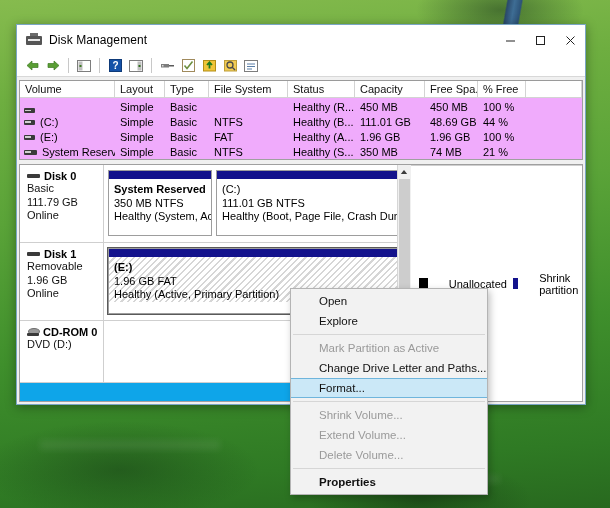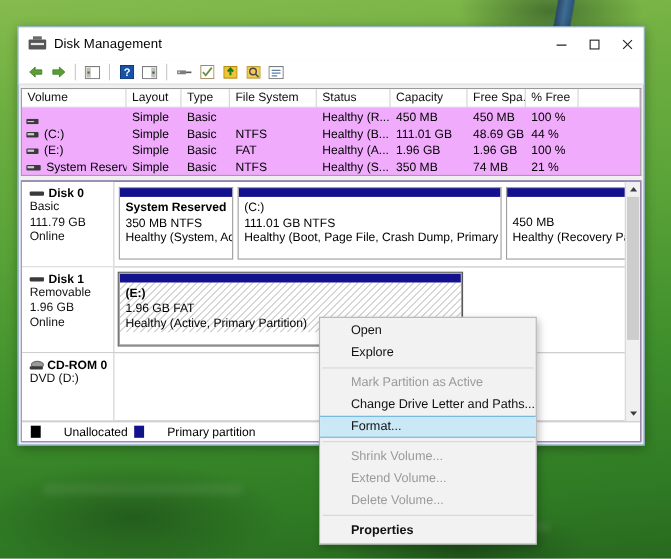--- a/index.html
+++ b/index.html
@@ -94,23 +94,23 @@
     width:11px; height:5px; background:#3a3a3a; border-radius:1px;
     position:relative; flex:0 0 11px;
   }
   .drv-icon::after {
     content:""; position:absolute; left:1px; top:1.5px; width:6px; height:1.5px; background:#cfcfcf;
   }
   .drv-icon.wide { width:13px; flex:0 0 13px; }
 
   
   #graphpane {
-    flex:1; margin:4px 2px 2px 2px; background:#6d28d9;
+    flex:1; margin:4px 2px 2px 2px; background:#0ea5e9;
     border:1px solid #a0a0a0; position:relative; overflow:hidden;
-    display:flex; flex-direction:column;
+    display:flex; flex-direction:row;
   }
   #graphscroll { position:relative; flex:1; overflow:hidden; }
 
   .diskrow { display:flex; border-bottom:1px solid #cfcfcf; background:#fff; }
   .disk-info {
     width:84px; flex:0 0 84px; border-right:1px solid #cfcfcf;
     padding:5px 0 5px 7px; background:#fff;
   }
   .disk-title { font-weight:bold; font-size:11px; display:flex; align-items:center; gap:4px; }
   .disk-sub { font-size:11px; color:#111; line-height:13.5px; }
@@ -458,21 +458,21 @@
 
     </div>
 
     <div id="legend">
       <div class="lg">
         <span class="lg-sw" style="background:#000000"></span>
         <span>Unallocated</span>
       </div>
       <div class="lg">
         <span class="lg-sw" style="background:#13128c"></span>
-        <span>Primary partition</span>
+        <span>Shrink partition</span>
       </div>
     </div>
   </div>
 
 </div>
 
 <div id="ctxmenu">
   <div class="ctx-item">Open</div>
   <div class="ctx-item">Explore</div>
   <div class="ctx-sep"></div>

